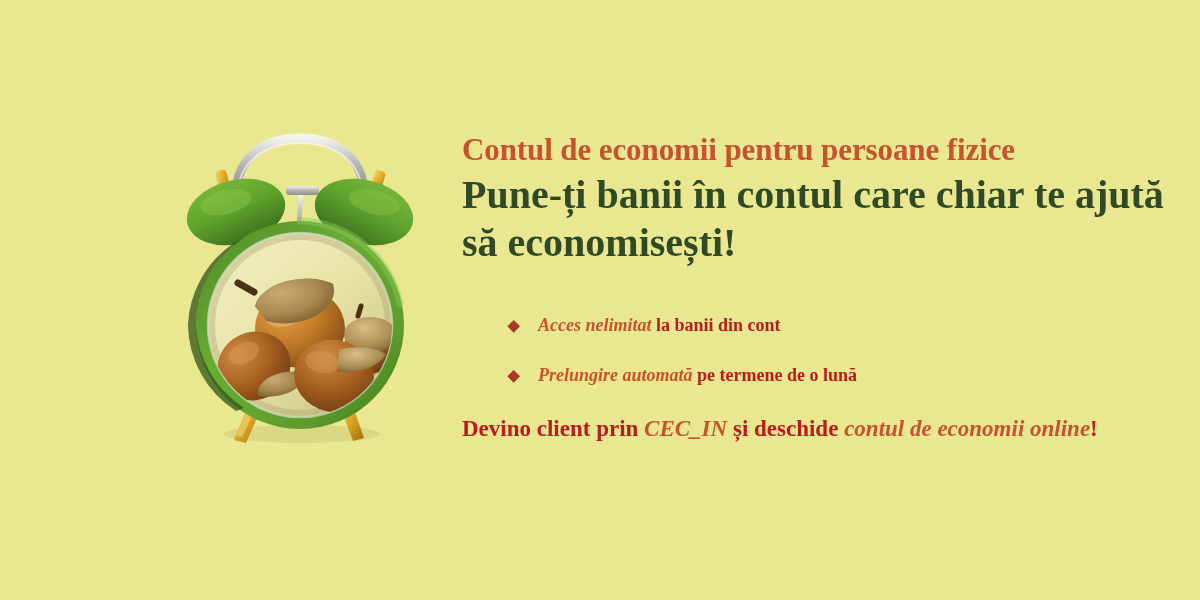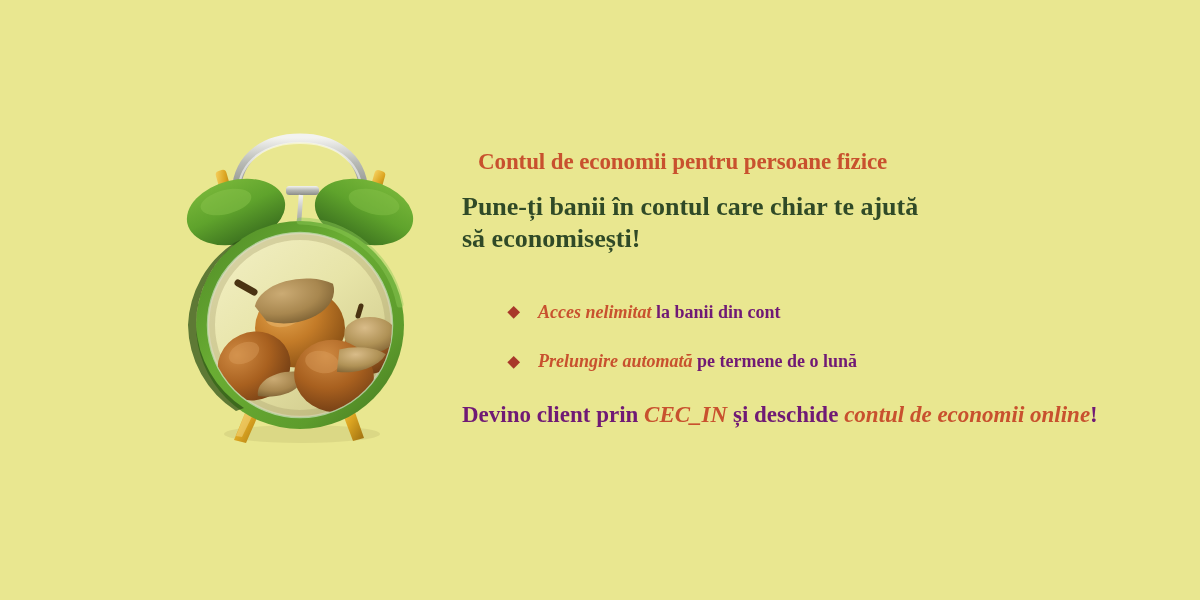--- a/index.html
+++ b/index.html
@@ -34,31 +34,31 @@
 
   
   #text-block {
     position: absolute;
     left: 462px;
     top: 132px;
     width: 640px;
   }
 
   #headline-red {
-    font-size: 23px;
+    font-size: 31px;
     font-weight: bold;
     color: #c8512e;
     line-height: 1.18;
     letter-spacing: -0.1px;
-    margin: 16px;
+    margin: 0;
     white-space: nowrap;
   }
 
   #headline-green {
-    font-size: 26px;
+    font-size: 40px;
     font-weight: bold;
     color: #304a27;
     line-height: 1.22;
     margin: 2px 0 0 0;
   }
   #headline-green .hl-line { display: block; white-space: nowrap; }
 
   #feature-list {
     list-style: none;
     margin: 48px 0 0 0;
@@ -80,21 +80,21 @@
     top: 50%;
     transform: translateY(-50%);
     width: 9px;
     height: 9px;
     background: #a8382a;
     transform-origin: center;
     rotate: 45deg;
     margin-top: -1px;
   }
   .accent { color: #c8512e; font-style: italic; }
-  .dark   { color: #701a75; }
+  .dark   { color: #b91c1c; }
 
   #cta-line {
     margin: 14px 0 0 0;
     font-size: 23px;
     font-weight: bold;
     color: #2f4a27;
     white-space: nowrap;
   }
 </style>
 </head>

